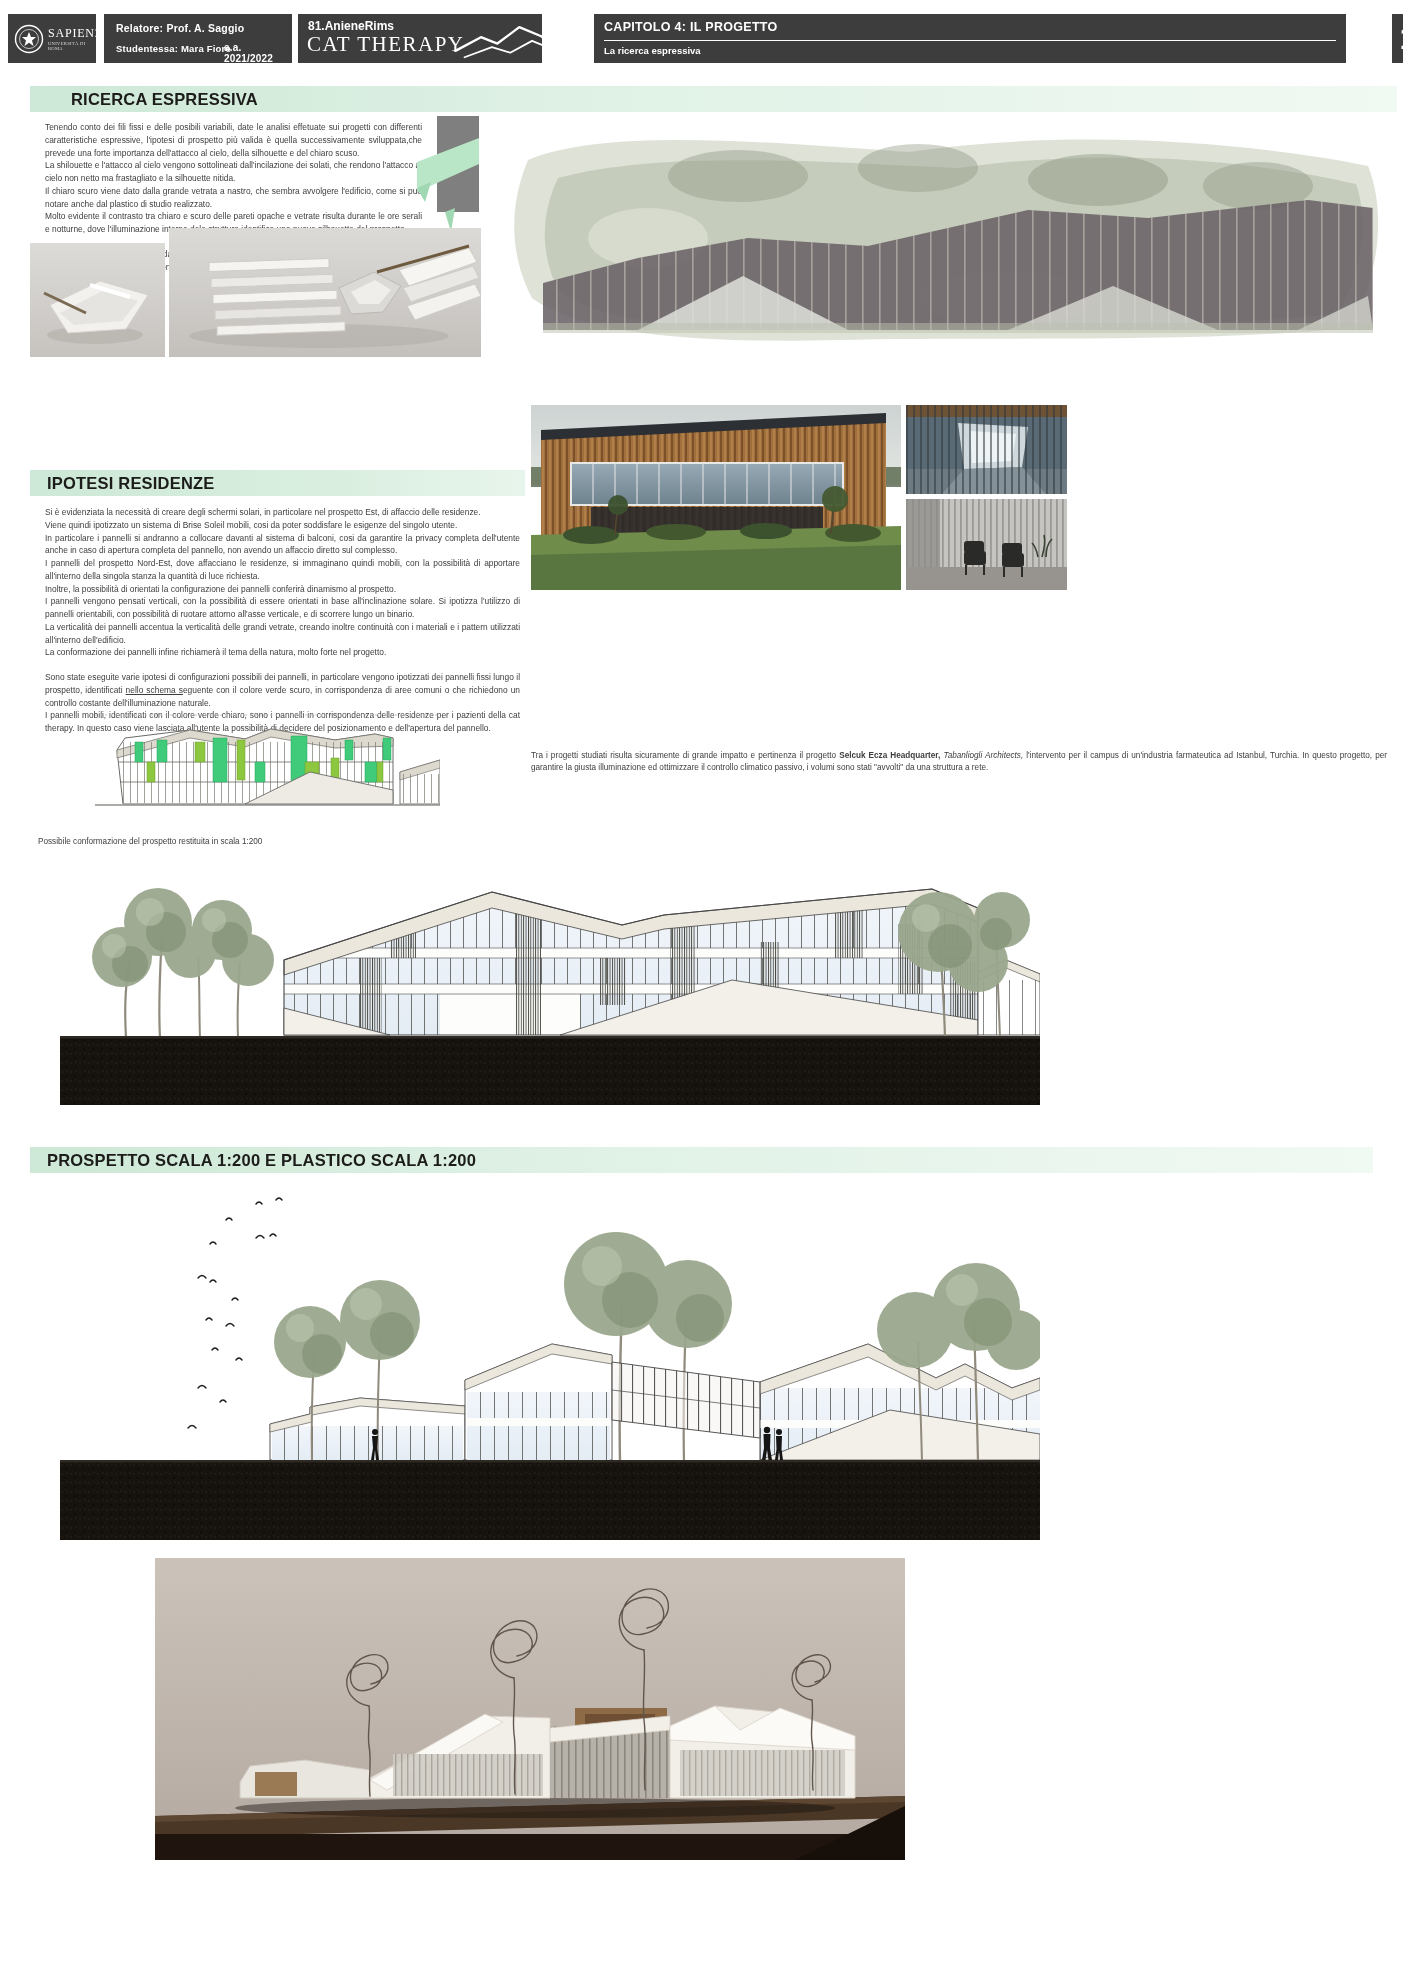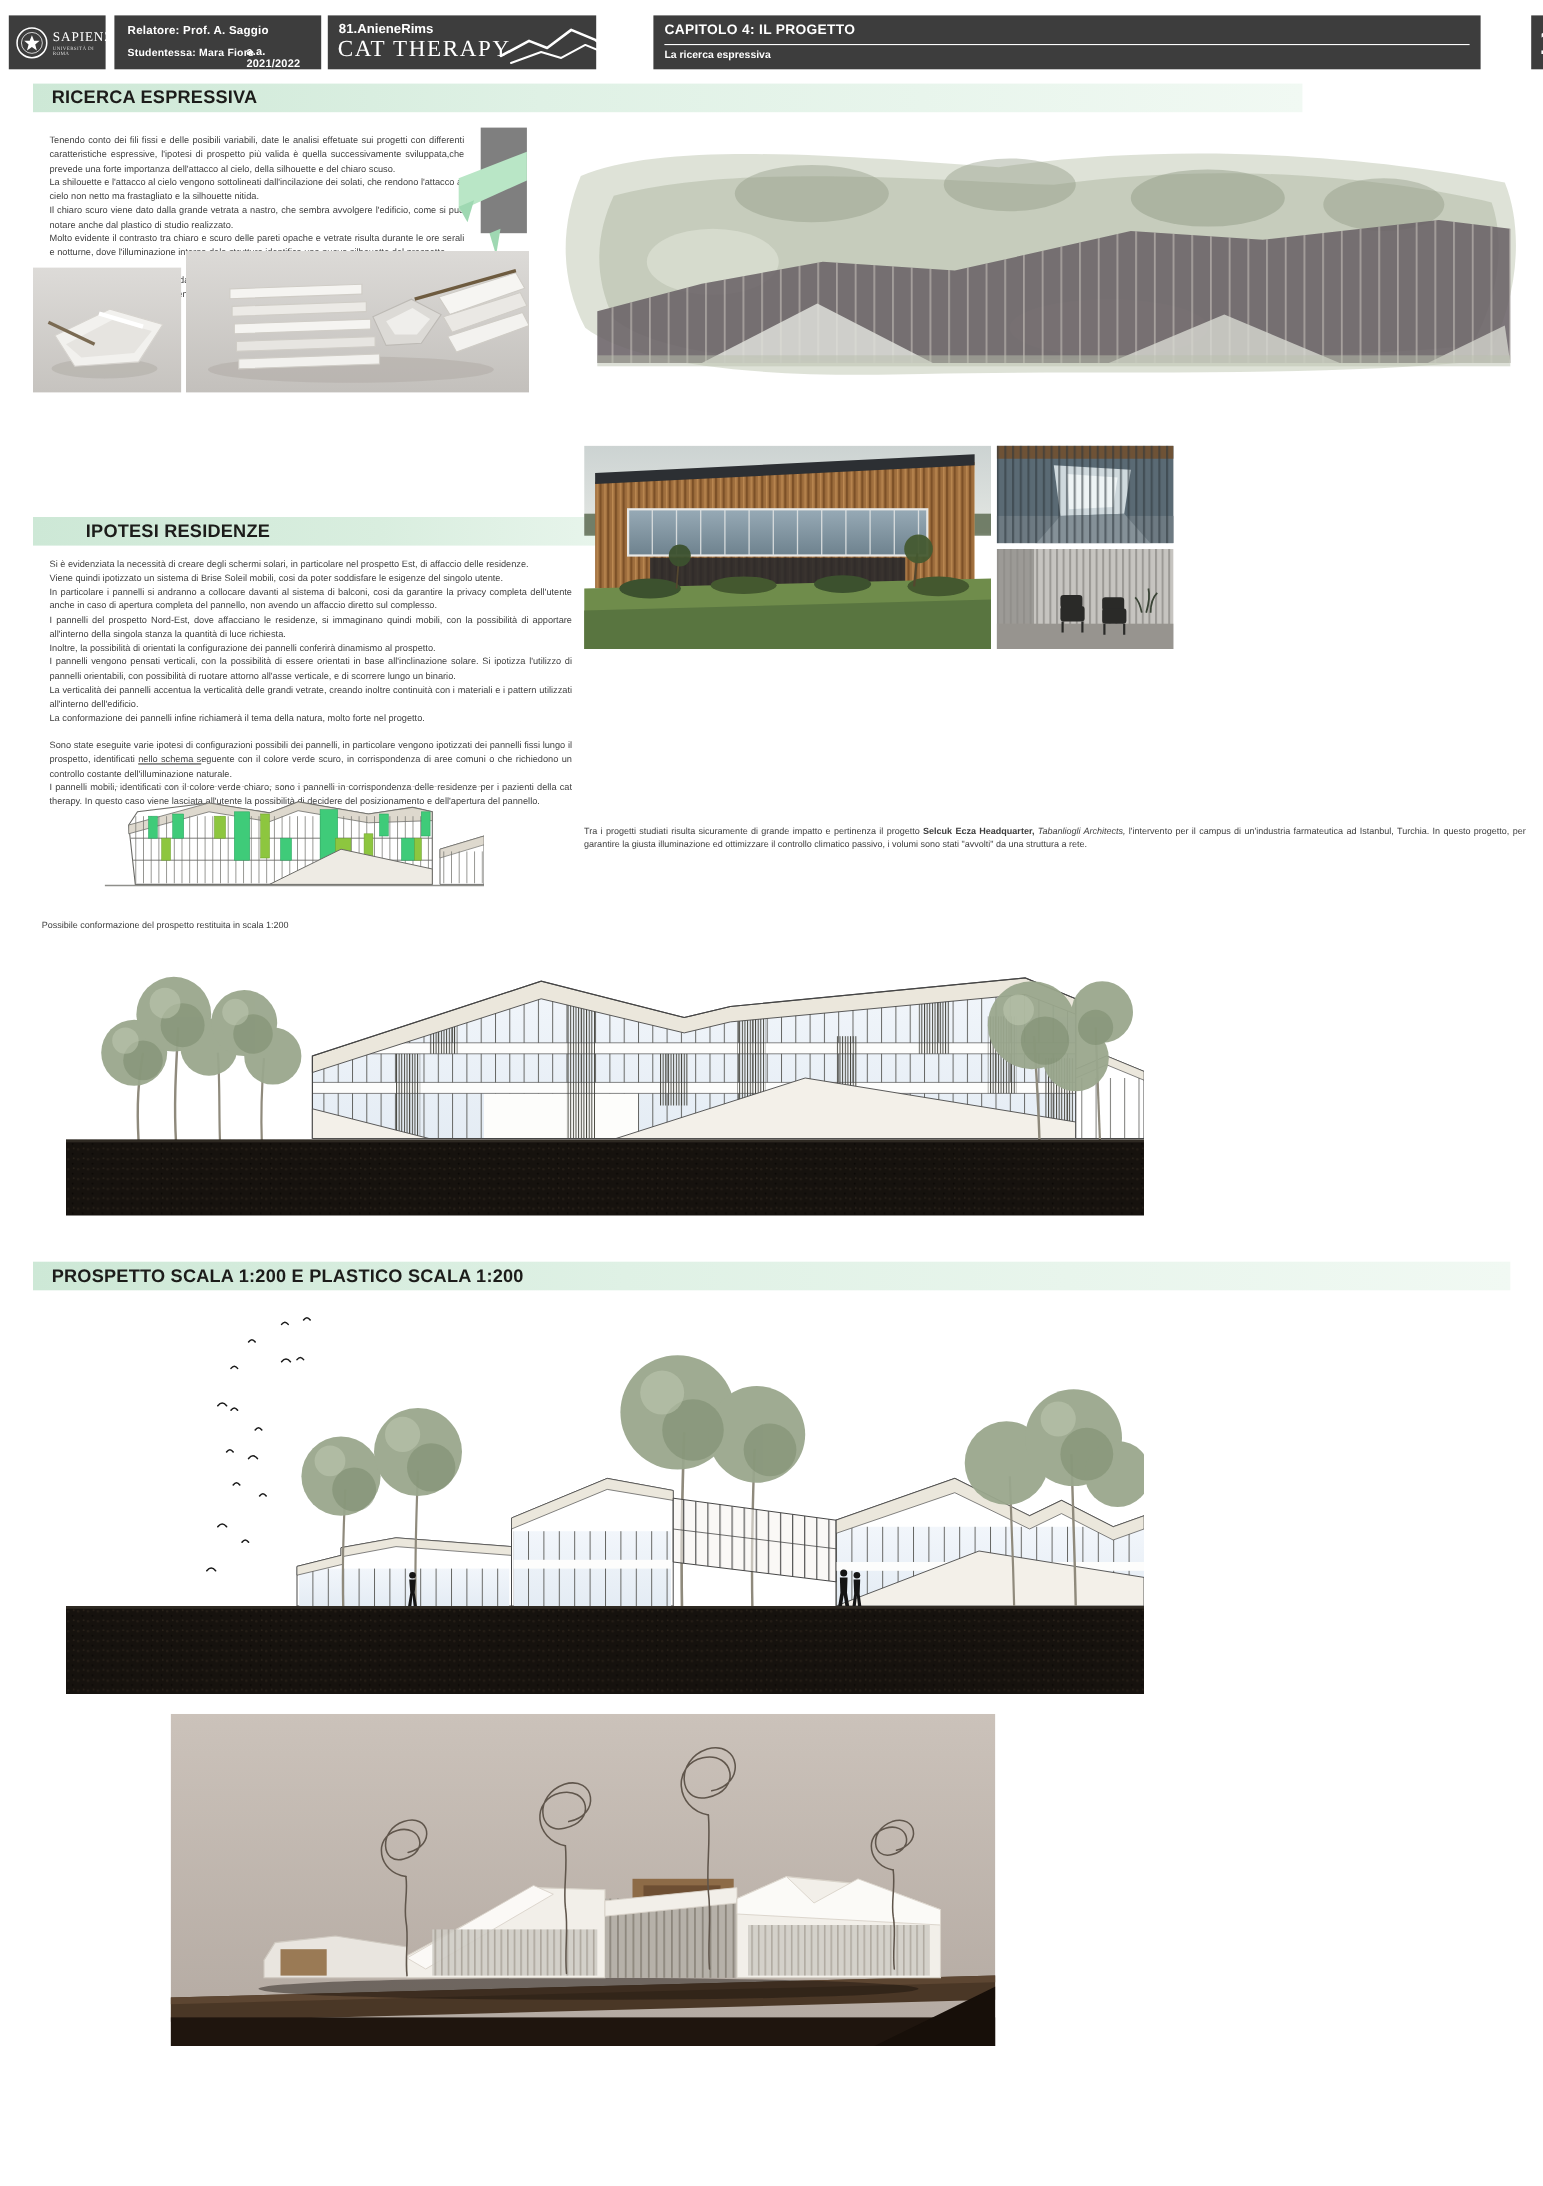--- a/index.html
+++ b/index.html
@@ -57,21 +57,21 @@
   <div class="hblock" style="left:594px;width:752px;text-align:center;">
     <div class="abs" style="left:10px;top:6px;font-size:12.5px;font-weight:bold;letter-spacing:.3px;">CAPITOLO 4: IL PROGETTO</div>
     <div class="abs" style="left:10px;right:10px;top:26px;height:1px;background:#fff;"></div>
     <div class="abs" style="left:10px;top:31px;font-size:9.5px;font-weight:bold;">La ricerca espressiva</div>
   </div>
 
   <div class="hblock" style="left:1352px;width:51px;margin-left:40px;">
     <div class="abs" style="right:6px;top:6px;font-size:32px;font-weight:bold;letter-spacing:1px;">14</div>
   </div>
 
-  <div class="band" style="top:76px;width:1154px;">
+  <div class="band" style="top:86px;width:1343px;padding-left:24px;">
     <h2>RICERCA ESPRESSIVA</h2>
   </div>
 
   <div class="bodycol" style="left:45px;top:121px;width:377px;">
     <p>Tenendo conto dei fili fissi e delle posibili variabili, date le analisi effetuate sui progetti con differenti caratteristiche espressive, l'ipotesi di prospetto più valida è quella successivamente sviluppata,che prevede una forte importanza dell'attacco al cielo, della silhouette e del chiaro scuso.</p>
     <p>La shilouette e l'attacco al cielo vengono sottolineati dall'incilazione dei solati, che rendono l'attacco al cielo non netto ma frastagliato e la silhouette nitida.</p>
     <p>Il chiaro scuro viene  dato dalla grande vetrata a nastro, che sembra avvolgere l'edificio, come si può notare anche dal plastico di studio realizzato.</p>
     <p>Molto evidente il contrasto tra chiaro e scuro delle pareti opache e vetrate risulta durante le ore serali e notturne, dove l'illuminazione interna dela struttura identifica una nuova silhouette del prospetto.</p>
     <p class="gap-top">Il concecpt del prospetto nasce dall'idea del nastro, come si può notare dalle foto della scacchiera.</p>
     <p>La vetrata avvolgerà l'edificio, entrando in sintonia con esso fino ad essere inglobata, dando vita a questa vetrata continua.</p>
@@ -148,21 +148,21 @@
       <polygon points="182,64 206,52 222,62 210,76 190,76" fill="#efeeeb"></polygon>
       <g stroke="#cfccc6" stroke-width="1">
         <polygon points="230,42 300,20 308,34 240,58" fill="#f6f5f2"></polygon>
         <polygon points="234,60 304,38 310,50 242,74" fill="#eae8e4"></polygon>
         <polygon points="238,78 306,56 312,68 246,92" fill="#f3f2ef"></polygon>
       </g>
       <line x1="208" y1="44" x2="300" y2="18" stroke="#6e5b3f" stroke-width="3"></line>
     </svg>
   </div>
 
-  <div class="band band-short" style="top:470px;width:495px;padding-left:31px;">
+  <div class="band band-short" style="top:470px;width:495px;">
     <h2>IPOTESI RESIDENZE</h2>
   </div>
 
   <div class="bodycol" style="left:45px;top:506px;width:475px;">
     <p>Si è evidenziata la necessità di creare degli schermi solari, in particolare nel prospetto Est, di affaccio delle residenze.</p>
     <p>Viene quindi ipotizzato un sistema di Brise Soleil mobili, cosi da poter soddisfare le esigenze del singolo utente.</p>
     <p>In particolare i pannelli si andranno a collocare davanti al sistema di balconi, cosi da garantire la privacy completa dell'utente anche in caso di apertura completa del pannello, non avendo un affaccio diretto sul complesso.</p>
     <p>I pannelli del prospetto Nord-Est, dove affacciano le residenze, si immaginano quindi mobili, con la possibilità di apportare all'interno della singola stanza la quantità di luce richiesta.</p>
     <p>Inoltre, la possibilità di orientati la configurazione dei pannelli conferirà dinamismo al prospetto.</p>
     <p>I pannelli vengono pensati verticali, con la possibilità di essere orientati in base all'inclinazione solare. Si ipotizza l'utilizzo di pannelli orientabili, con possibilità di ruotare attorno all'asse verticale, e di scorrere lungo un binario.</p>

